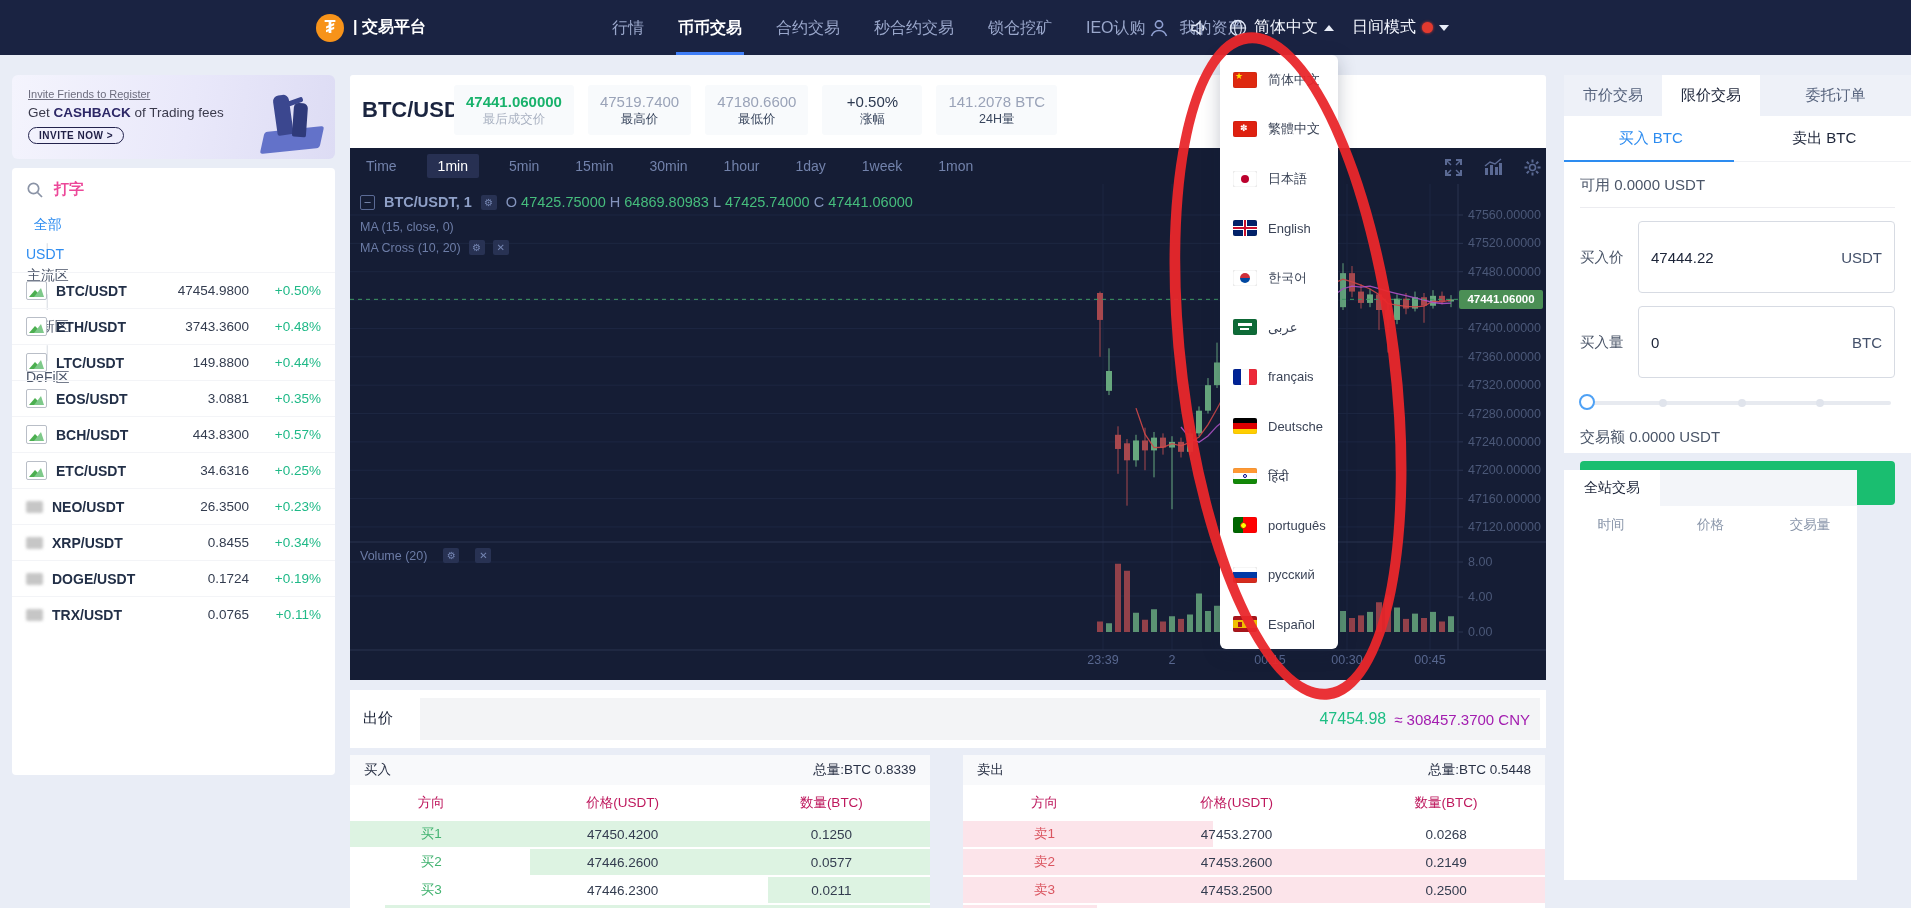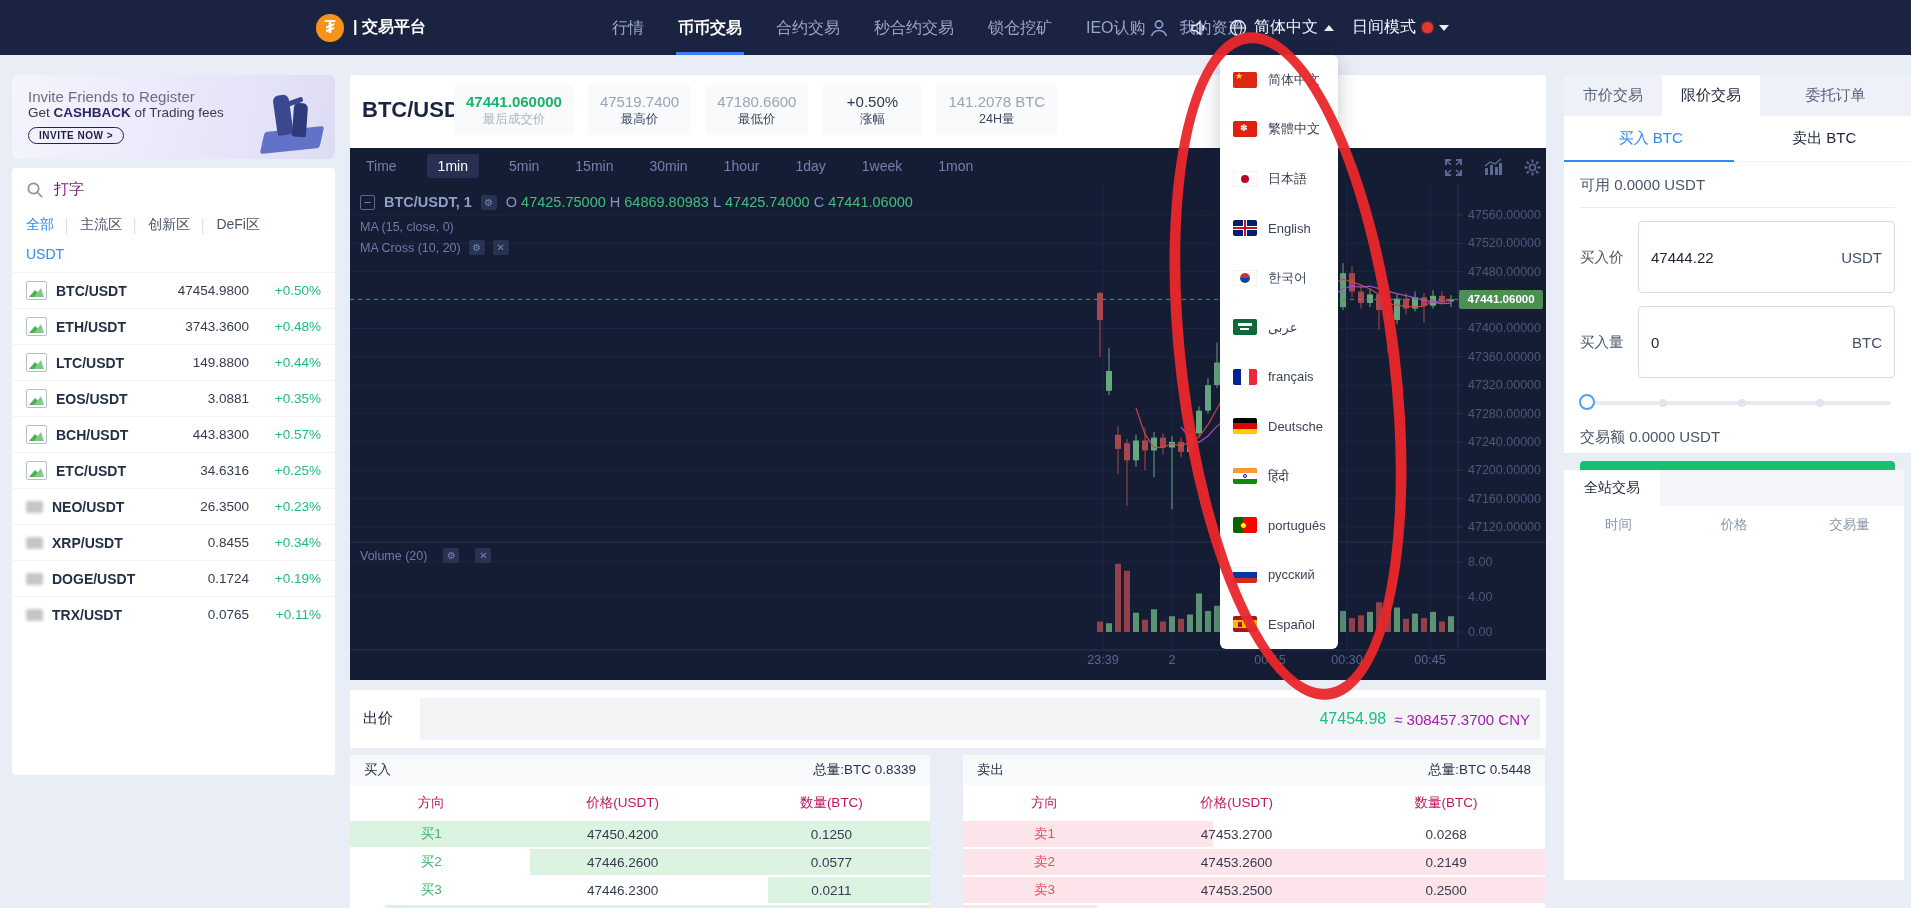--- a/index.html
+++ b/index.html
@@ -15,32 +15,32 @@
   #nav-items .nav-it{height:52px;line-height:55px;font-size:16px;color:#9aa7cb;cursor:pointer;border-bottom:3px solid transparent;padding:0 2px;}
   #nav-items .nav-it.active{color:#fff;font-weight:bold;border-bottom:3px solid #3f7ef7;}
   #nav-right{left:1148px;top:0;height:55px;display:flex;align-items:center;gap:18px;color:#c6cfe8;}
   .tri-up{width:0;height:0;border-left:5px solid transparent;border-right:5px solid transparent;border-bottom:6px solid #e8edf8;}
   .tri-down{width:0;height:0;border-left:5px solid transparent;border-right:5px solid transparent;border-top:6px solid #e8edf8;}
   .sun-dot{width:11px;height:11px;border-radius:50%;background:#e33a2f;box-shadow:0 0 3px #e33a2f;}
   .nav-text{font-size:16px;color:#f2f5fd;}
   .lang-group,.mode-group{display:flex;align-items:center;gap:6px;cursor:pointer;}
   
   #banner{left:12px;top:75px;width:323px;height:84px;border-radius:6px;background:linear-gradient(100deg,#f4f4fd 0%,#e9e8fa 55%,#dddcf4 100%);overflow:hidden;}
-  #banner .l1{position:absolute;left:16px;top:13px;font-size:15px;color:#6d6d7e;}
+  #banner .l1{position:absolute;left:16px;top:13px;font-size:11px;color:#6d6d7e;text-decoration:underline;}
   #banner .l2{position:absolute;left:16px;top:30px;font-size:13.5px;color:#3a3a4c;}
   #banner .l2 b{color:#2c2766;}
   #banner .inv-btn{position:absolute;left:16px;top:52px;border:1.5px solid #23234d;border-radius:10px;padding:2px 10px;font-size:10px;font-weight:bold;letter-spacing:.5px;color:#1f1f46;cursor:pointer;background:transparent;}
   #banner .plat{position:absolute;right:14px;bottom:8px;width:58px;height:22px;background:#6372c9;transform:skewX(-18deg) rotate(-6deg);border-radius:3px;}
   #banner .fig1{position:absolute;right:28px;bottom:22px;width:14px;height:34px;background:#2f3a7a;border-radius:5px 5px 2px 2px;transform:rotate(4deg);}
   #banner .fig2{position:absolute;right:44px;bottom:24px;width:16px;height:40px;background:#3b478f;border-radius:6px 6px 2px 2px;transform:rotate(-8deg);}
   #banner .fig2:before{content:"";position:absolute;left:14px;top:6px;width:16px;height:5px;background:#3b478f;border-radius:2px;transform:rotate(-12deg);}
   #side-card{left:12px;top:168px;width:323px;height:607px;background:#fff;border-radius:4px;}
   #search-row{position:absolute;left:14px;top:12px;display:flex;align-items:center;gap:10px;}
-  #search-row .ph{font-size:15px;color:#701a75;}
-  #side-tabs{position:absolute;left:14px;top:48px;display:flex;align-items:center;gap:9px;font-size:14px;color:#4a5468;}
+  #search-row .ph{font-size:15px;color:#ec4899;font-weight:bold;}
+  #side-tabs{position:absolute;left:14px;top:48px;display:flex;align-items:center;gap:9px;font-size:14px;color:#4a5468;flex-direction:column;}
   #side-tabs .sep{color:#d6dae2;font-size:13px;}
   #side-tabs .stab{cursor:pointer;}
   #side-tabs .stab.active{color:#2d8cf0;}
   #usdt-row{position:absolute;left:14px;top:78px;font-size:14px;color:#2d8cf0;cursor:pointer;}
   #coin-list{position:absolute;left:0;top:104px;width:323px;}
   .coin-row{display:flex;align-items:center;height:35px;padding:0 14px;border-top:1px solid #f3f4f7;cursor:pointer;}
   .coin-row .nm{width:100px;font-size:14px;font-weight:600;color:#222f47;margin-left:9px;}
   .coin-row .pr{flex:1;text-align:right;font-size:13.5px;color:#333c4f;}
   .coin-row .pc{width:72px;text-align:right;font-size:13.5px;color:#1fb987;}
   .bimg{width:19px;height:17px;background:#fff;border:1px solid #b9bec7;border-radius:2px;position:relative;overflow:hidden;}
@@ -130,21 +130,21 @@
   .inp-row .lb{width:48px;font-size:14.5px;color:#4a5568;}
   .inp{flex:1;height:38px;border:1px solid #d7dbe3;border-radius:4px;display:flex;align-items:center;justify-content:space-between;padding:16px 12px;cursor:text;}
   .inp .val{font-size:15px;color:#1c2438;}
   .inp .unit{font-size:15px;color:#43506a;}
   #slider{position:relative;height:18px;margin-top:16px;}
   #slider .track{position:absolute;left:0;right:4px;top:7px;height:4px;background:#e7eaf0;border-radius:2px;}
   #slider .dot{position:absolute;top:5px;width:8px;height:8px;border-radius:50%;background:#e0e4ec;}
   #slider .handle{position:absolute;left:-1px;top:0;width:16px;height:16px;border-radius:50%;background:#fff;border:2px solid #4ea1f5;box-sizing:border-box;cursor:grab;}
   #total-row{font-size:15px;color:#4a5568;margin-top:16px;}
   #buy-btn{margin-top:14px;width:100%;height:44px;background:#1abe70;border:none;border-radius:4px;color:#fff;font-size:16px;cursor:pointer;font-family:inherit;}
-  #trades-card{left:1564px;top:470px;width:340px;height:410px;background:#fff;}
+  #trades-card{left:1564px;top:470px;width:293px;height:410px;background:#fff;}
   #trades-tabstrip{height:36px;background:#f3f5f9;display:flex;}
   #trades-tabstrip .tab{width:96px;background:#fff;display:flex;align-items:center;justify-content:center;font-size:14px;color:#1c2438;cursor:pointer;}
   #trades-head{height:38px;display:grid;grid-template-columns:32% 36% 32%;align-items:center;font-size:13.5px;color:#8b97ab;}
   #trades-head div{text-align:center;}
   svg text{font-family:"Liberation Sans","DejaVu Sans",sans-serif;}
 </style>
 </head>
 <body>
 
 <div id="root">

